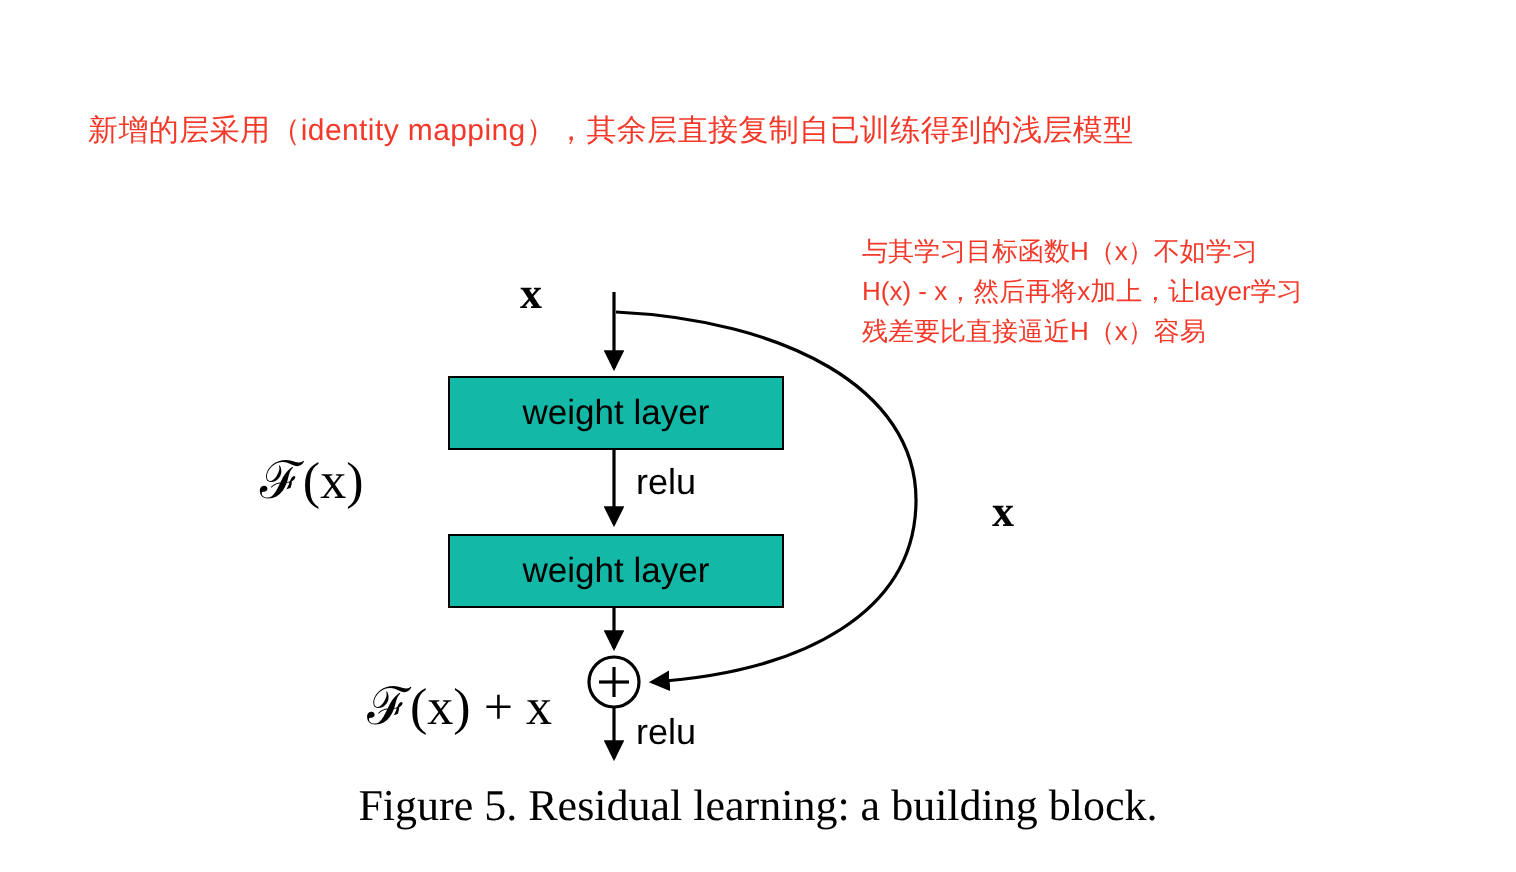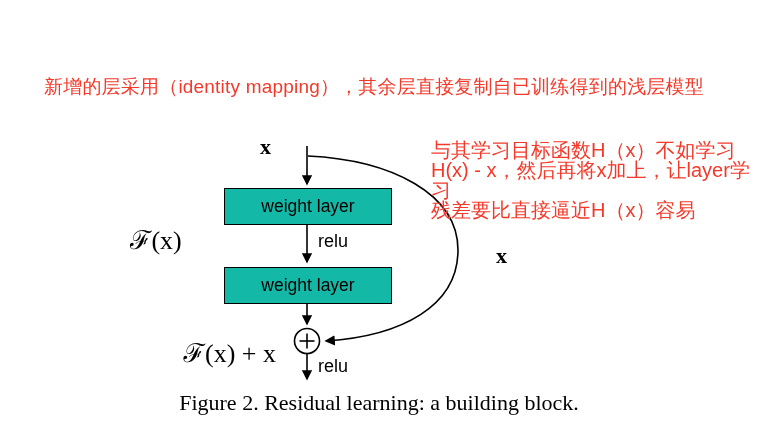--- a/index.html
+++ b/index.html
@@ -11,31 +11,30 @@
     overflow: hidden;
     font-family: "Liberation Sans", sans-serif;
     color: #000;
   }
   .abs { position: absolute; }
   .note {
     color: #f4392a;
     font-family: "Liberation Sans", sans-serif;
   }
   .top-note {
-    left: 44px; top: 74px;
-    font-size: 19px;
+    left: 44px; top: 56px;
+    font-size: 15px;
     letter-spacing: 0.2px;
     white-space: nowrap;
   }
   .side-note {
     left: 431px; top: 116px;
-    font-size: 20px;
+    font-size: 13px;
     line-height: 20px;
     width: 320px;
-    margin-top: 24px;
   }
   .diagram-svg {
     left: 0; top: 0;
     pointer-events: none;
   }
   .weight-box {
     width: 168px; height: 37px;
     border: 1.5px solid #000;
     background: #14b8a6;
     box-sizing: border-box;
@@ -124,15 +123,15 @@
 
   <span class="abs serif-math f-label">ℱ(x)</span>
 
   <span class="abs serif-math out-label">ℱ(x) + x</span>
 
   <span class="abs serif-math shortcut-x">x</span>
 
 
   <span class="abs relu-bottom">relu</span>
 
-  <div class="abs caption">Figure 2. Residual learning: a building block.</div>
+  <div class="abs caption">Figure 5. Residual learning: a building block.</div>
 
 </div>
 
 </body></html>

